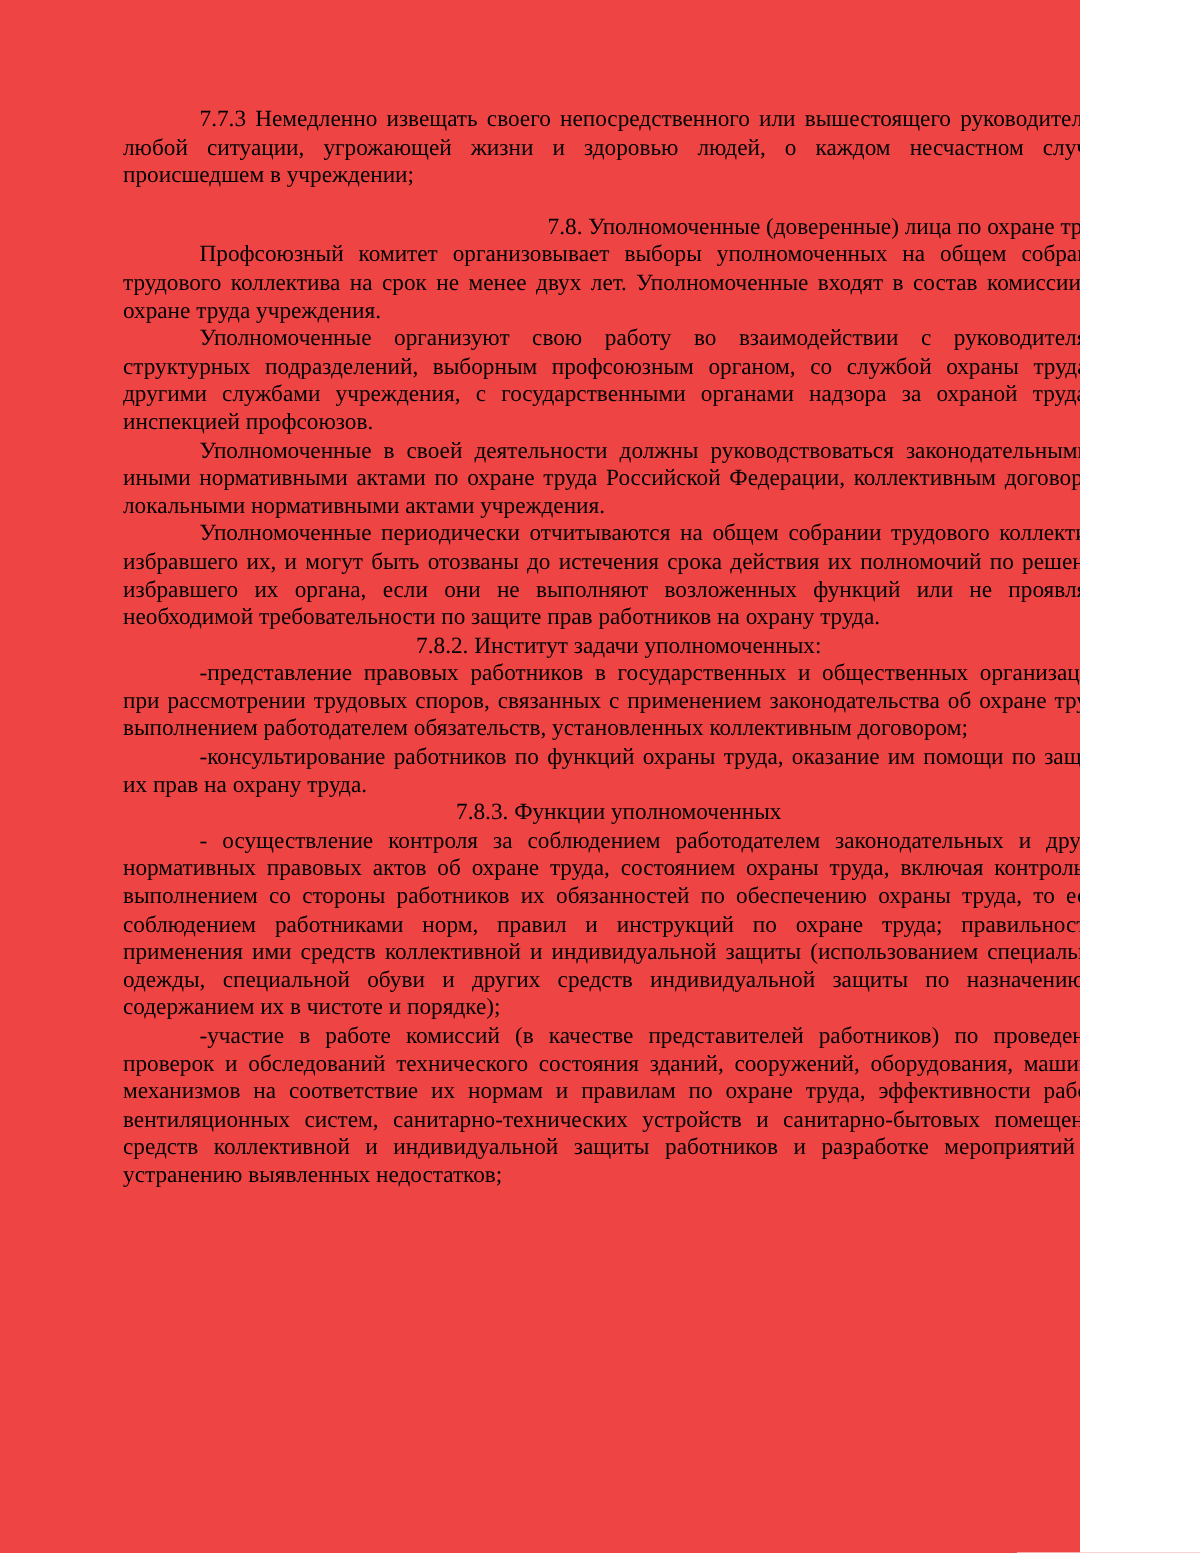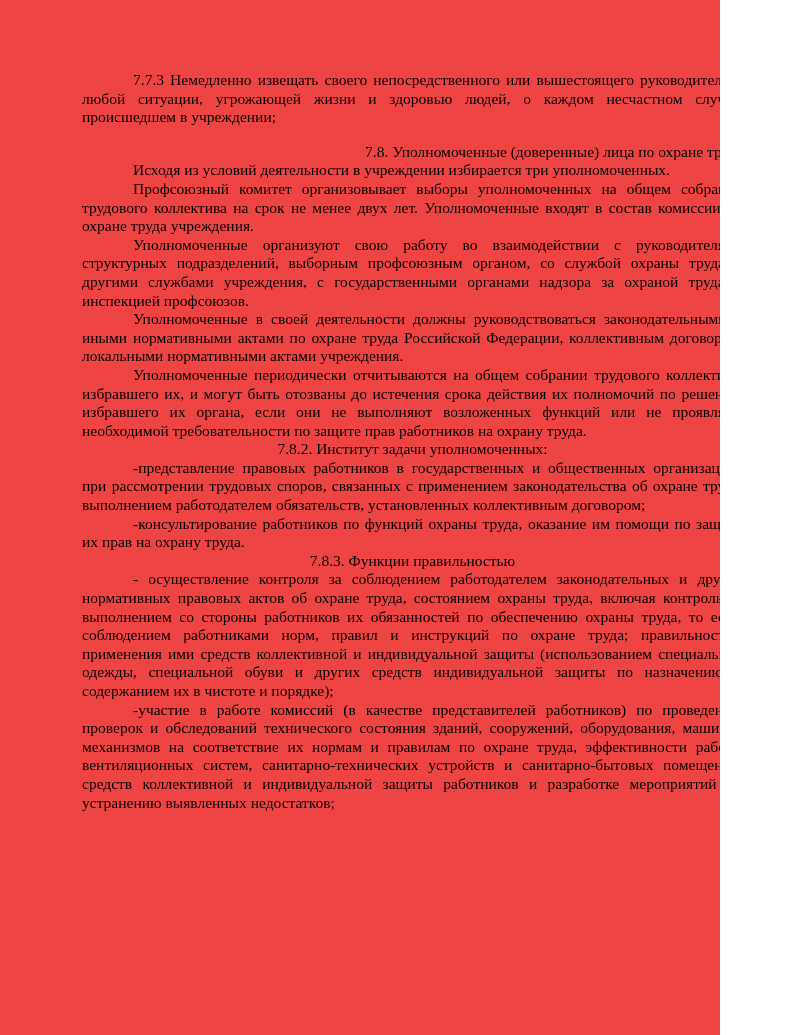--- a/index.html
+++ b/index.html
@@ -40,25 +40,24 @@
     text-align: right;
   }
 </style>
 </head>
 <body>
 
 <div class="page">
   <div class="doc-content">
     <p class="para">7.7.3 Немедленно извещать своего непосредственного или вышестоящего руководителя о любой ситуации, угрожающей жизни и здоровью людей, о каждом несчастном случае, происшедшем в учреждении;</p>
     <p class="heading gap-above">7.8. Уполномоченные (доверенные) лица по охране труда</p>
-    <p class="para">Исходя из условий деятельности в учреждении избирается три уполномоченных.</p>
     <p class="para">Профсоюзный комитет организовывает выборы уполномоченных на общем собрании трудового коллектива на срок не менее двух лет. Уполномоченные входят в состав комиссии по охране труда учреждения.</p>
     <p class="para">Уполномоченные организуют свою работу во взаимодействии с руководителями структурных подразделений, выборным профсоюзным органом, со службой охраны труда и другими службами учреждения, с государственными органами надзора за охраной труда и инспекцией профсоюзов.</p>
     <p class="para">Уполномоченные в своей деятельности должны руководствоваться законодательными и иными нормативными актами по охране труда Российской Федерации, коллективным договором, локальными нормативными актами учреждения.</p>
     <p class="para">Уполномоченные периодически отчитываются на общем собрании трудового коллектива, избравшего их, и могут быть отозваны до истечения срока действия их полномочий по решению избравшего их органа, если они не выполняют возложенных функций или не проявляют необходимой требовательности по защите прав работников на охрану труда.</p>
     <p class="heading">7.8.2. Институт задачи уполномоченных:</p>
     <p class="para">-представление правовых работников в государственных и общественных организациях при рассмотрении трудовых споров, связанных с применением законодательства об охране труда, выполнением работодателем обязательств, установленных коллективным договором;</p>
     <p class="para">-консультирование работников по функций охраны труда, оказание им помощи по защите их прав на охрану труда.</p>
-    <p class="heading">7.8.3. Функции правильностью</p>
+    <p class="heading">7.8.3. Функции уполномоченных</p>
     <p class="para">- осуществление контроля за соблюдением работодателем законодательных и других нормативных правовых актов об охране труда, состоянием охраны труда, включая контроль за выполнением со стороны работников их обязанностей по обеспечению охраны труда, то есть: соблюдением работниками норм, правил и инструкций по охране труда; правильностью применения ими средств коллективной и индивидуальной защиты (использованием специальной одежды, специальной обуви и других средств индивидуальной защиты по назначению и содержанием их в чистоте и порядке);</p>
     <p class="para">-участие в работе комиссий (в качестве представителей работников) по проведению проверок и обследований технического состояния зданий, сооружений, оборудования, машин и механизмов на соответствие их нормам и правилам по охране труда, эффективности работы вентиляционных систем, санитарно-технических устройств и санитарно-бытовых помещений, средств коллективной и индивидуальной защиты работников и разработке мероприятий по устранению выявленных недостатков;</p>
   </div>
 </div>
 
 </body></html>

